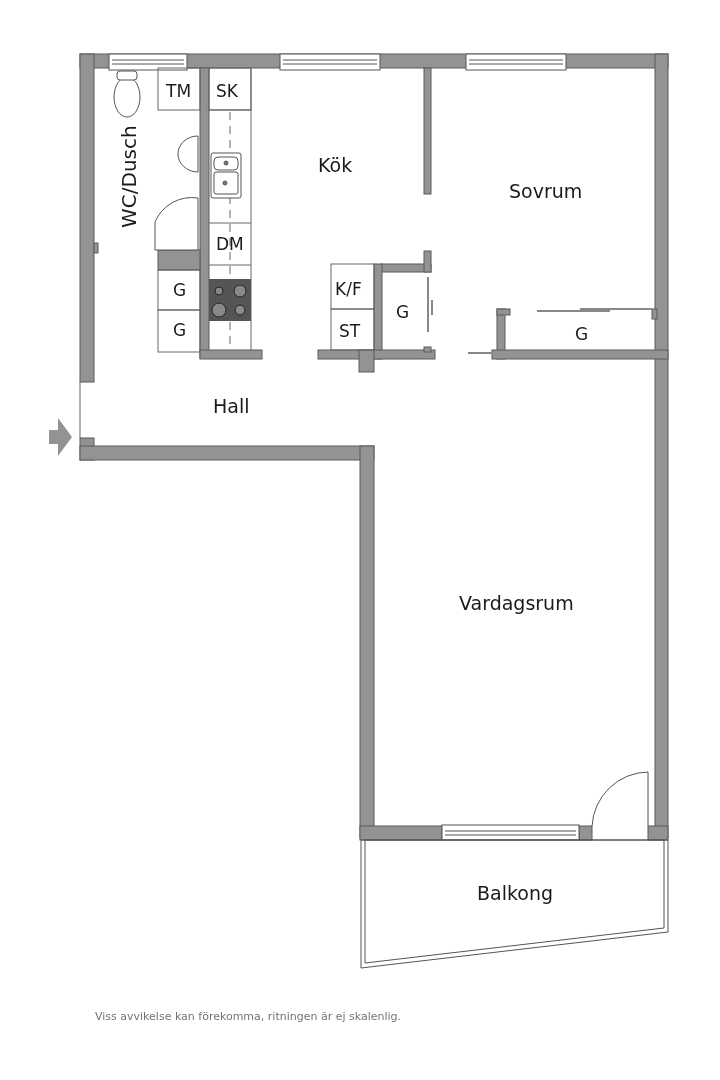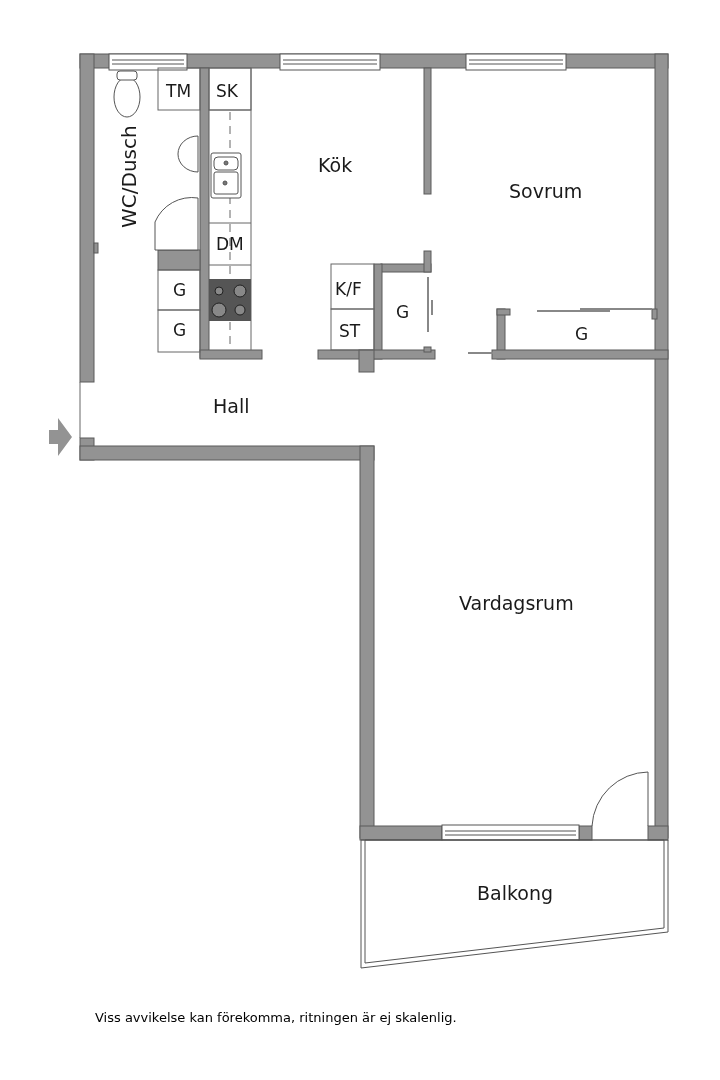--- a/index.html
+++ b/index.html
@@ -1,19 +1,19 @@
 <!DOCTYPE html>
 <html><head>
 <meta charset="utf-8">
 <style>
   html, body { margin:0; padding:0; background:#ffffff; }
   body { width:720px; height:1080px; position:relative; overflow:hidden; font-family:"Liberation Sans", "DejaVu Sans", sans-serif; }
   #plan { position:absolute; left:0; top:0; width:720px; height:1080px; }
   .lbl { font-family:"DejaVu Sans", "Liberation Sans", sans-serif; fill:#1a1a1a; }
-  .footer { position:absolute; left:95px; top:1010px; font-size:13px; color:#000000; font-family:"DejaVu Sans", sans-serif; }
+  .footer { position:absolute; left:95px; top:1010px; font-size:11px; color:#737373; font-family:"DejaVu Sans", sans-serif; }
 </style>
 </head>
 <body>
 
 <svg id="plan" viewBox="0 0 720 1080" xmlns="http://www.w3.org/2000/svg">
   <g fill="#939393" stroke="#5a5a5a" stroke-width="1">
 
     <rect x="80" y="54" width="588" height="14"></rect>
 
     <rect x="655" y="54" width="13" height="784"></rect>

